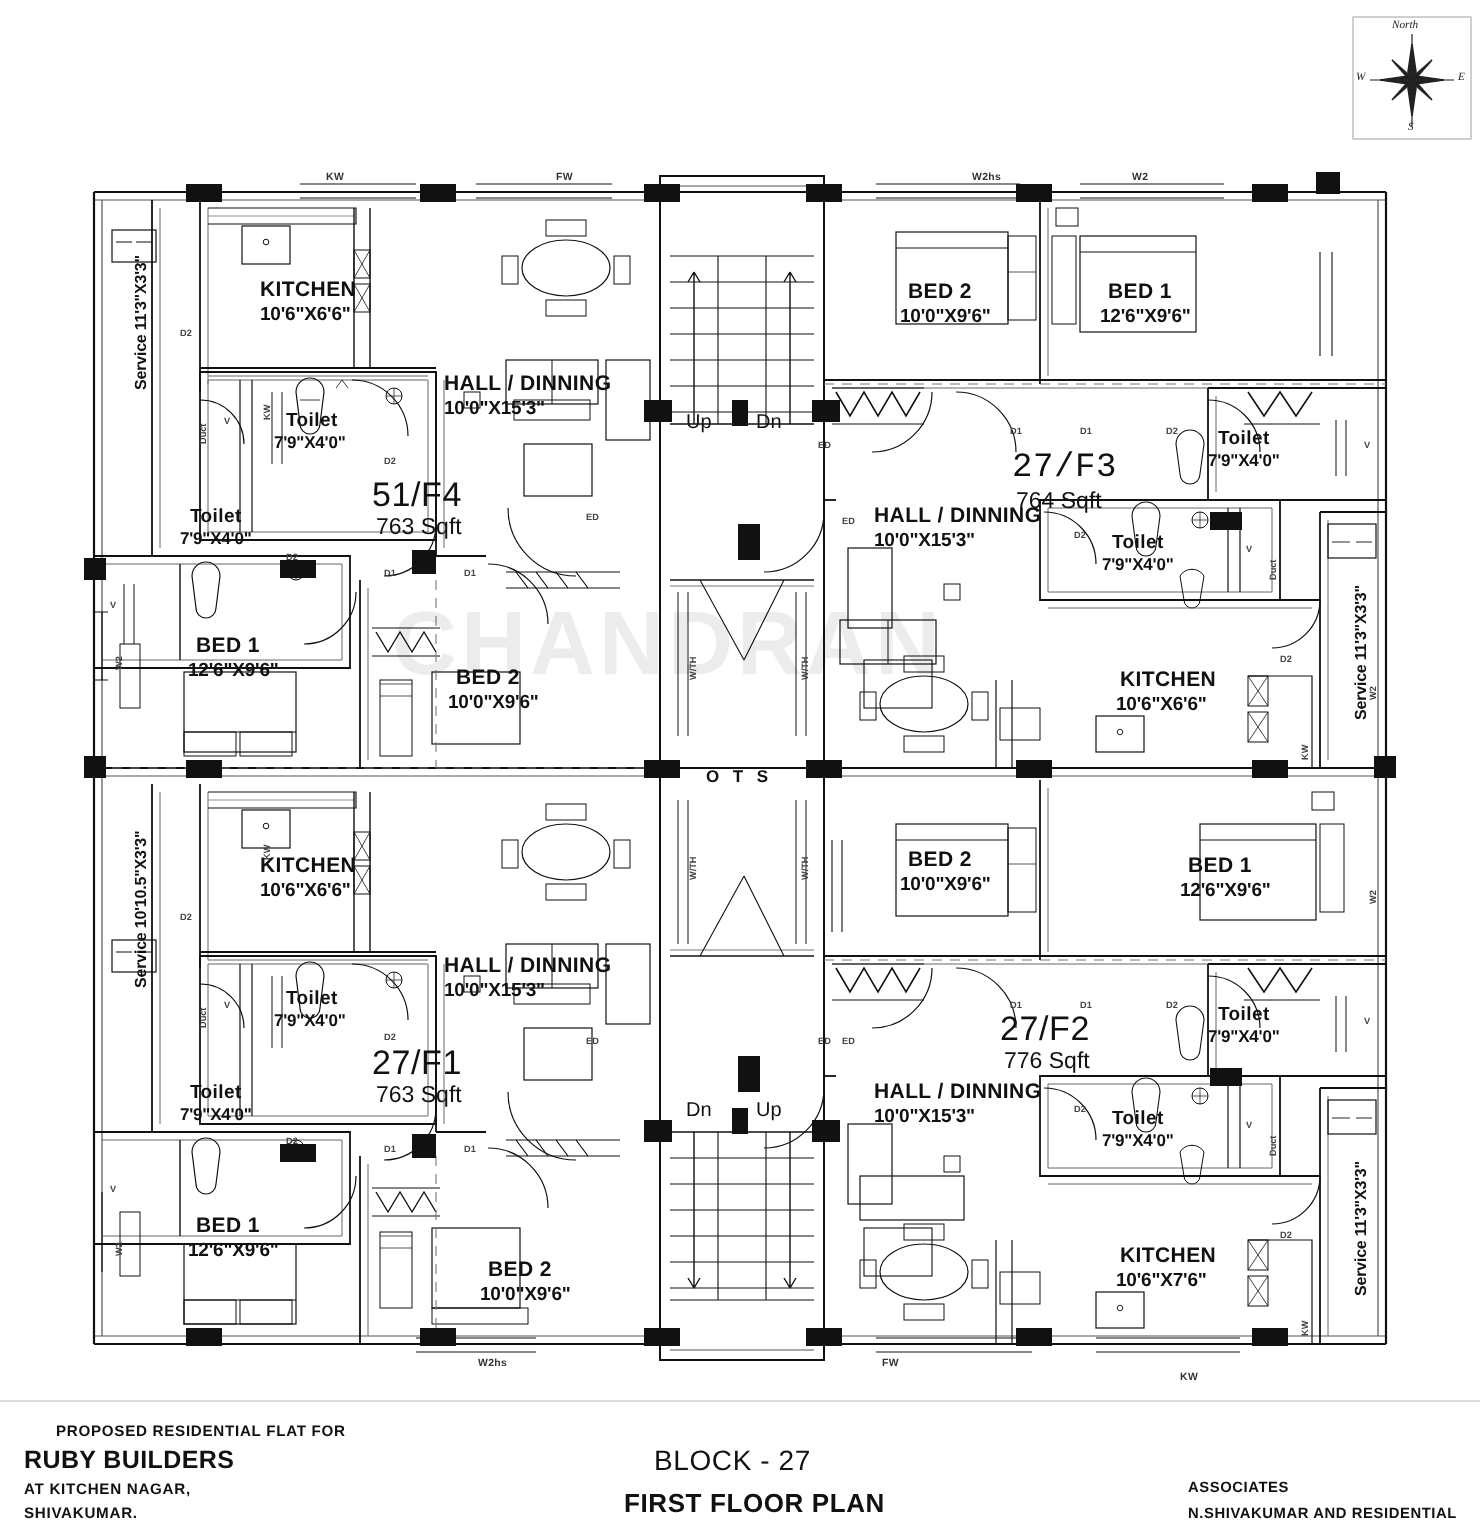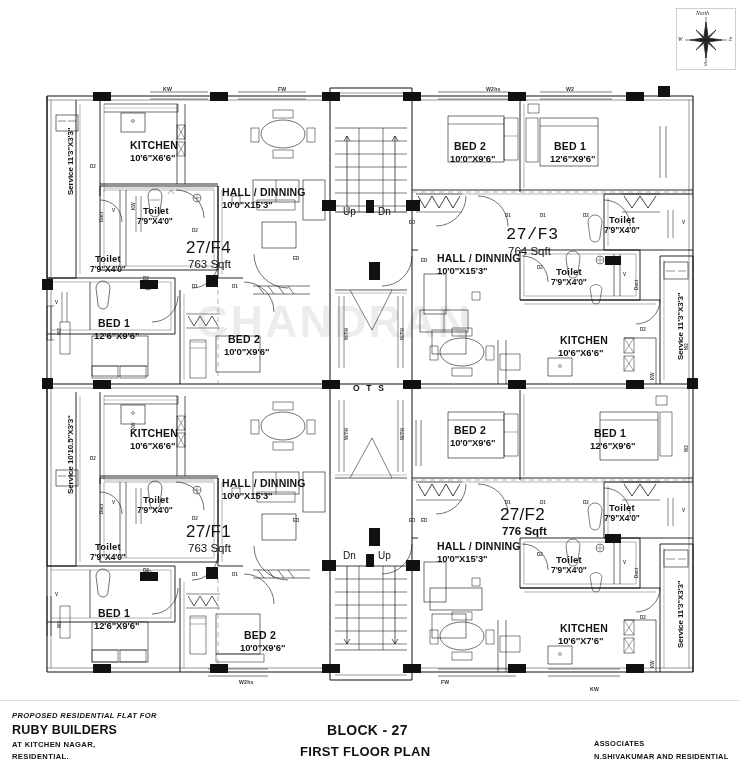--- a/index.html
+++ b/index.html
@@ -22,21 +22,21 @@
   .unit-id{font-size:17px;font-weight:400;letter-spacing:.3px;}
   .unit-area{font-size:11.5px;font-weight:400;}
   .stair-lbl{font-size:10px;font-weight:400;}
   .ots-lbl{font-size:8.5px;font-weight:700;letter-spacing:2.2px;}
   .vert{transform-origin:0 0;}
 
   
   #footer{position:absolute;left:0;top:700px;width:740px;height:68px;background:#fff;}
   .f-small{font-size:7.6px;font-weight:700;letter-spacing:.35px;}
   .f-big{font-size:12.5px;font-weight:700;letter-spacing:.2px;}
-  .f-block{font-size:14px;font-weight:700;letter-spacing:.3px;}
+  .f-block{font-size:14px;font-weight:400;letter-spacing:.3px;}
   .f-plan{font-size:13px;font-weight:700;letter-spacing:.3px;}
   .f-arch{font-size:7.4px;font-weight:700;letter-spacing:.3px;}
 
   
   #compass{position:absolute;left:676px;top:8px;width:60px;height:62px;}
   .cmp-t{position:absolute;font-size:5.6px;font-style:italic;font-family:"Liberation Serif", serif;color:#222;}
 
   
   #wm{position:absolute;left:196px;top:296px;font-size:45px;font-weight:700;
       letter-spacing:2px;color:#000;opacity:.07;font-family:"Liberation Sans", sans-serif;
@@ -531,21 +531,21 @@
   <span class="t room-dim" style="left:90px;top:264px;font-size:8.5px;">7'9"X4'0"</span>
 
   <span class="t room-name" style="left:98px;top:317px;">BED 1</span>
   <span class="t room-dim" style="left:94px;top:330px;">12'6"X9'6"</span>
 
   <span class="t room-name" style="left:228px;top:333px;">BED 2</span>
   <span class="t room-dim" style="left:224px;top:346px;">10'0"X9'6"</span>
 
   <span class="t room-dim vert" style="left:66px;top:195px;transform:rotate(-90deg);transform-origin:0 0;font-size:8px;">Service 11'3"X3'3"</span>
 
-  <span class="t unit-id" style="left:186px;top:238px;">27/F4</span>
+  <span class="t unit-id" style="left:186px;top:238px;">51/F4</span>
   <span class="t unit-area" style="left:188px;top:258px;">763 Sqft</span>
 
   <span class="t room-name" style="left:454px;top:140px;">BED 2</span>
   <span class="t room-dim" style="left:450px;top:153px;">10'0"X9'6"</span>
 
   <span class="t room-name" style="left:554px;top:140px;">BED 1</span>
   <span class="t room-dim" style="left:550px;top:153px;">12'6"X9'6"</span>
 
   <span class="t room-name" style="left:437px;top:252px;">HALL / DINNING</span>
   <span class="t room-dim" style="left:437px;top:265px;">10'0"X15'3"</span>
@@ -601,21 +601,21 @@
 
   <span class="t room-name" style="left:556px;top:554px;font-size:9.5px;">Toilet</span>
   <span class="t room-dim" style="left:551px;top:565px;font-size:8.5px;">7'9"X4'0"</span>
 
   <span class="t room-name" style="left:560px;top:622px;">KITCHEN</span>
   <span class="t room-dim" style="left:558px;top:635px;">10'6"X7'6"</span>
 
   <span class="t room-dim vert" style="left:676px;top:648px;transform:rotate(-90deg);transform-origin:0 0;font-size:8px;">Service 11'3"X3'3"</span>
 
   <span class="t unit-id" style="left:500px;top:505px;">27/F2</span>
-  <span class="t unit-area" style="left:502px;top:525px;font-weight:bold;">776 Sqft</span>
+  <span class="t unit-area" style="left:502px;top:525px;">776 Sqft</span>
 
   <span class="t stair-lbl" style="left:343px;top:206px;">Up</span>
   <span class="t stair-lbl" style="left:378px;top:206px;">Dn</span>
   <span class="t ots-lbl" style="left:353px;top:383px;">O T S</span>
   <span class="t stair-lbl" style="left:343px;top:550px;">Dn</span>
   <span class="t stair-lbl" style="left:378px;top:550px;">Up</span>
 
   <span class="t small-lbl" style="left:163px;top:86px;">KW</span>
   <span class="t small-lbl" style="left:278px;top:86px;">FW</span>
   <span class="t small-lbl" style="left:486px;top:86px;">W2hs</span>
@@ -679,25 +679,25 @@
   <span class="t tiny-lbl vert" style="left:344px;top:340px;transform:rotate(-90deg);transform-origin:0 0;">W/TH</span>
   <span class="t tiny-lbl vert" style="left:400px;top:340px;transform:rotate(-90deg);transform-origin:0 0;">W/TH</span>
   <span class="t tiny-lbl vert" style="left:344px;top:440px;transform:rotate(-90deg);transform-origin:0 0;">W/TH</span>
   <span class="t tiny-lbl vert" style="left:400px;top:440px;transform:rotate(-90deg);transform-origin:0 0;">W/TH</span>
 
   <span class="t ots-lbl" style="left:353px;top:383px;opacity:0">O T S</span>
 
   <div id="footer">
     <div style="position:absolute;left:0;top:0;width:740px;height:1px;background:#ddd;"></div>
 
-    <span class="t f-small" style="left:12px;top:11px;font-style:italic;">PROPOSED RESIDENTIAL FLAT FOR</span>
+    <span class="t f-small" style="left:28px;top:11px;">PROPOSED RESIDENTIAL FLAT FOR</span>
     <span class="t f-big" style="left:12px;top:23px;">RUBY BUILDERS</span>
     <span class="t f-small" style="left:12px;top:40px;">AT KITCHEN NAGAR,</span>
-    <span class="t f-small" style="left:12px;top:52px;">RESIDENTIAL.</span>
+    <span class="t f-small" style="left:12px;top:52px;">SHIVAKUMAR.</span>
 
     <span class="t f-block" style="left:327px;top:22px;">BLOCK - 27</span>
-    <span class="t f-plan" style="left:300px;top:44px;">FIRST FLOOR PLAN</span>
+    <span class="t f-plan" style="left:312px;top:44px;">FIRST FLOOR PLAN</span>
 
     <span class="t f-arch" style="left:594px;top:39px;">ASSOCIATES</span>
     <span class="t f-arch" style="left:594px;top:52px;">N.SHIVAKUMAR AND RESIDENTIAL</span>
   </div>
 
 </div>
 
 </body></html>

